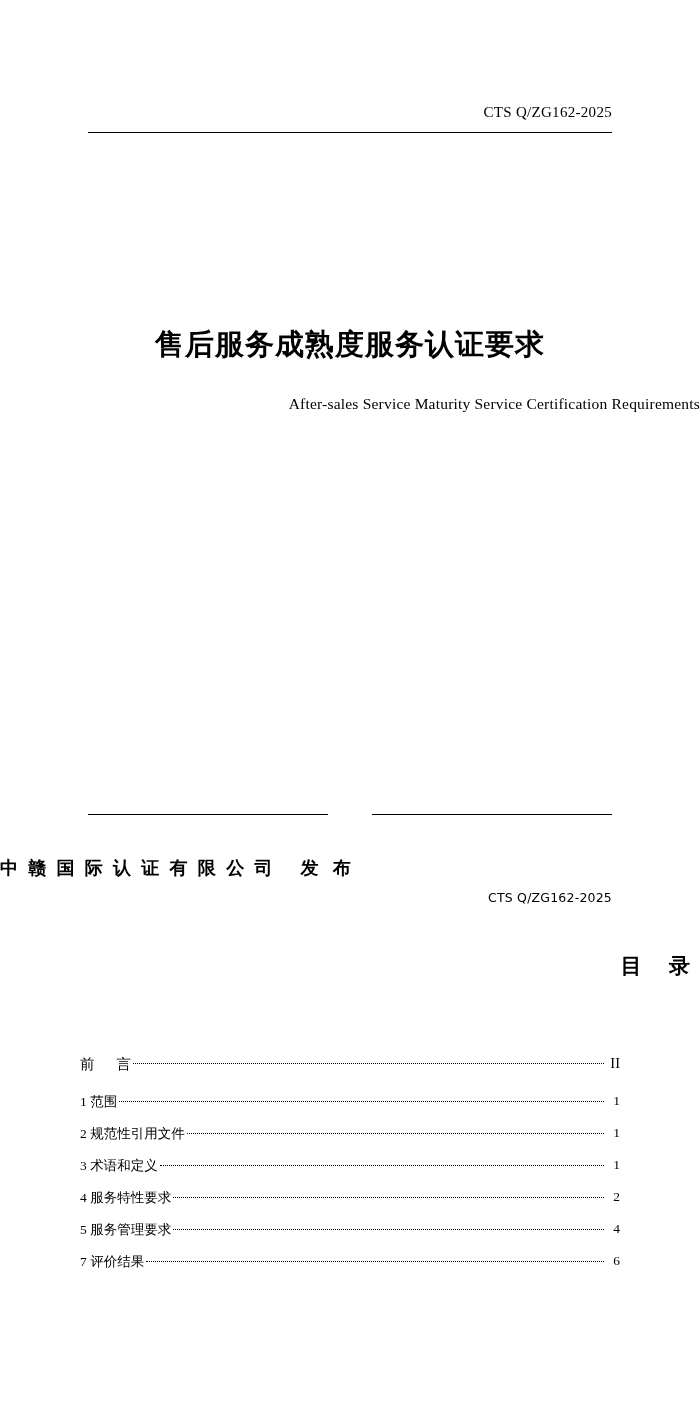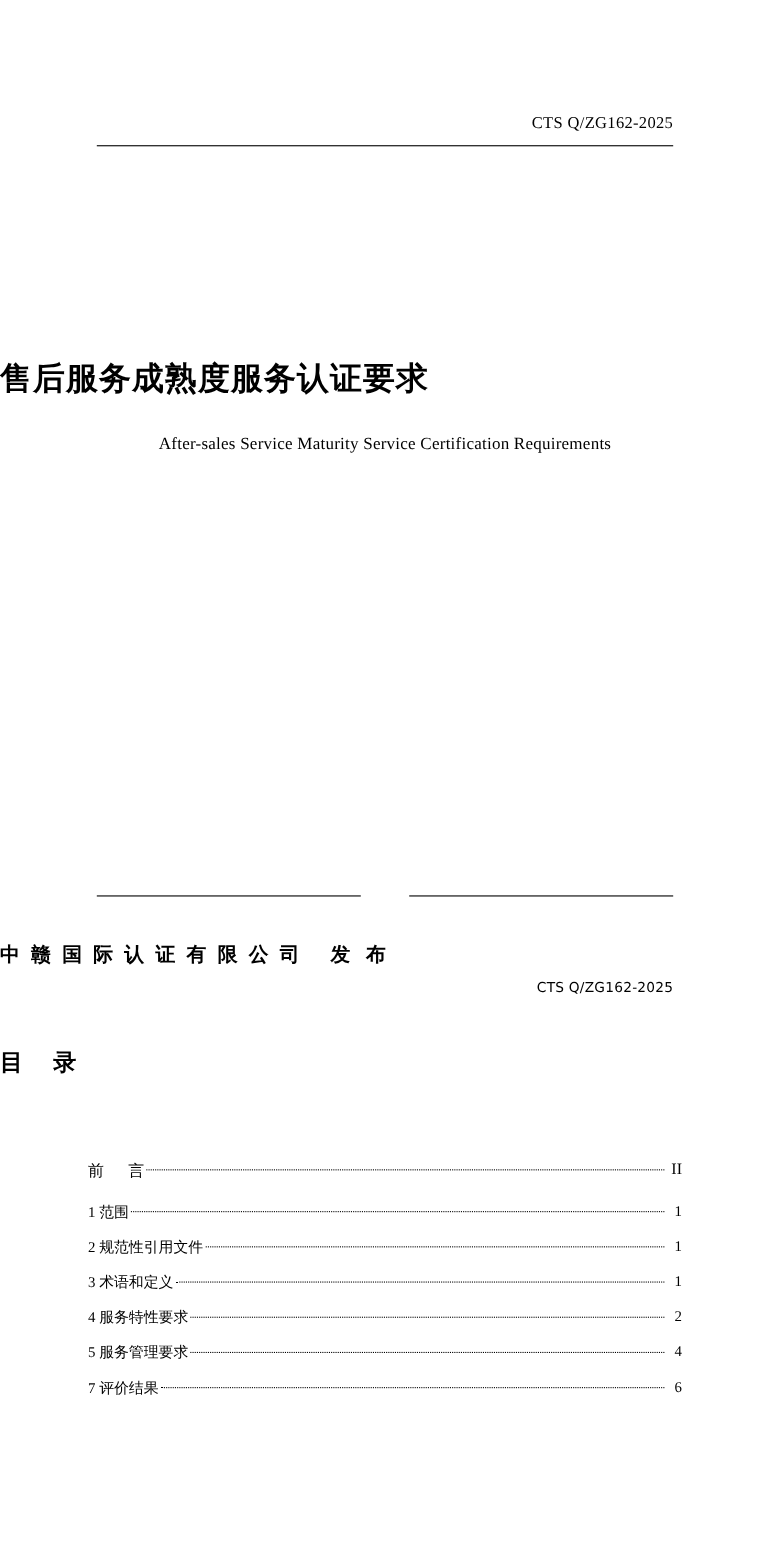--- a/index.html
+++ b/index.html
@@ -41,31 +41,32 @@
     left: 88px;
     right: 88px;
     top: 132px;
     border-top: 1px solid #000;
   }
   .cover-title {
     position: absolute;
     left: 0;
     right: 0;
     top: 325px;
+    text-align: center;
     font-family: "DejaVu Sans", sans-serif;
     font-weight: bold;
     font-size: 29px;
     letter-spacing: 1px;
   }
   .cover-subtitle {
     position: absolute;
     left: 0;
     right: 0;
     top: 395px;
-    text-align: center;
+    text-align: right;
     font-family: "Liberation Serif", serif;
     font-size: 15.5px;
     letter-spacing: 0.2px;
   }
   .date-row {
     position: absolute;
     left: 88px;
     right: 88px;
     top: 789px;
     height: 26px;
@@ -122,21 +123,21 @@
     top: 10px;
     font-family: "DejaVu Sans", sans-serif;
     font-size: 12.5px;
     letter-spacing: 0.2px;
   }
   .toc-title {
     position: absolute;
     left: 0;
     right: 0;
     top: 72px;
-    text-align: left;
+    text-align: right;
     font-family: "DejaVu Sans", sans-serif;
     font-weight: bold;
     font-size: 21px;
     letter-spacing: 10px;
   }
   .toc-list {
     position: absolute;
     left: 80px;
     right: 80px;
     top: 175px;

